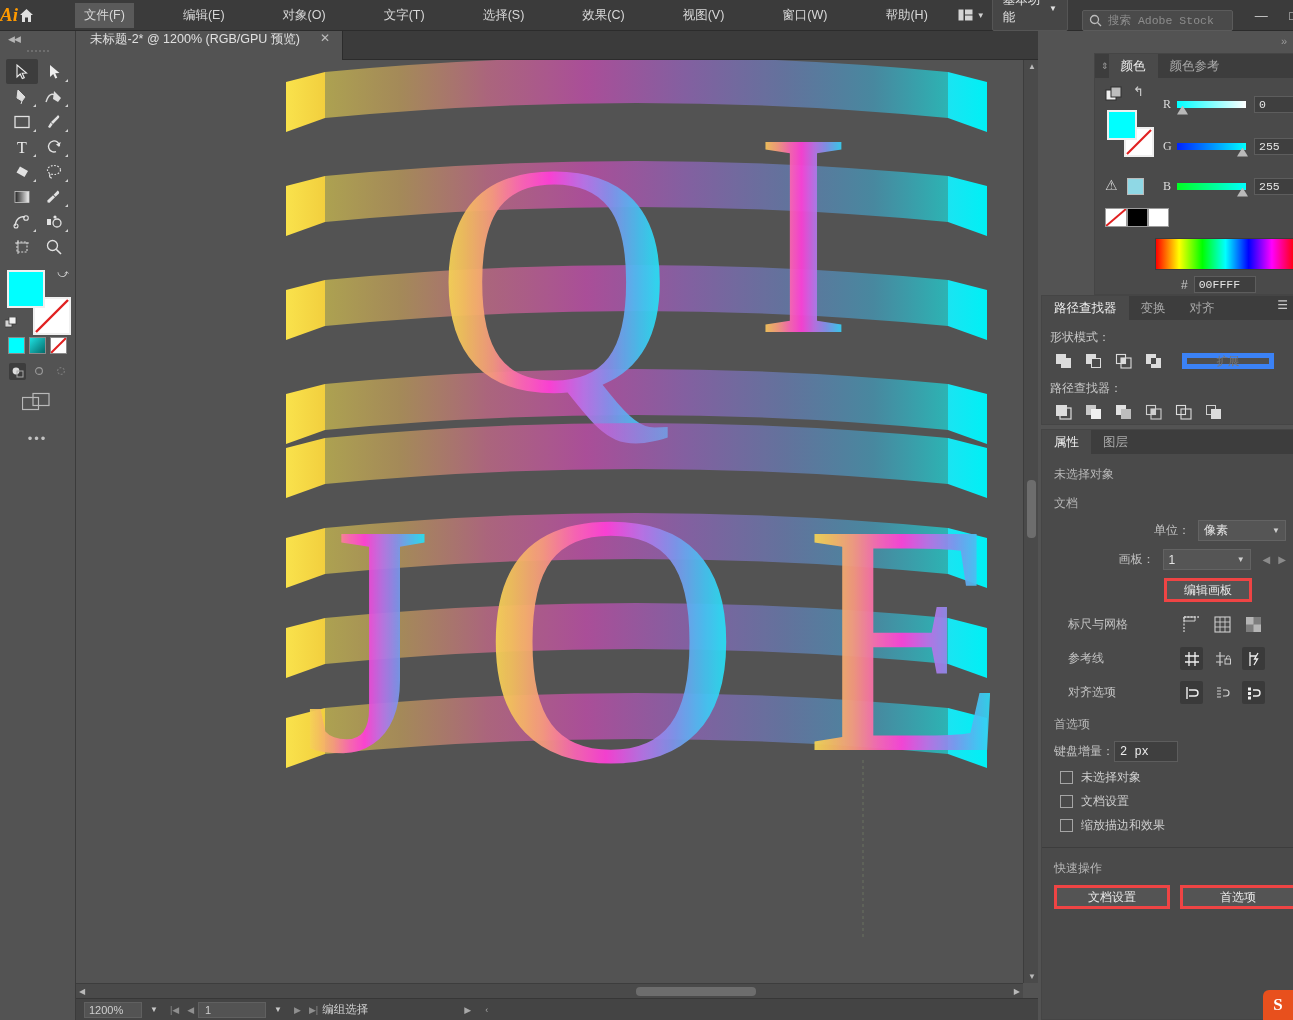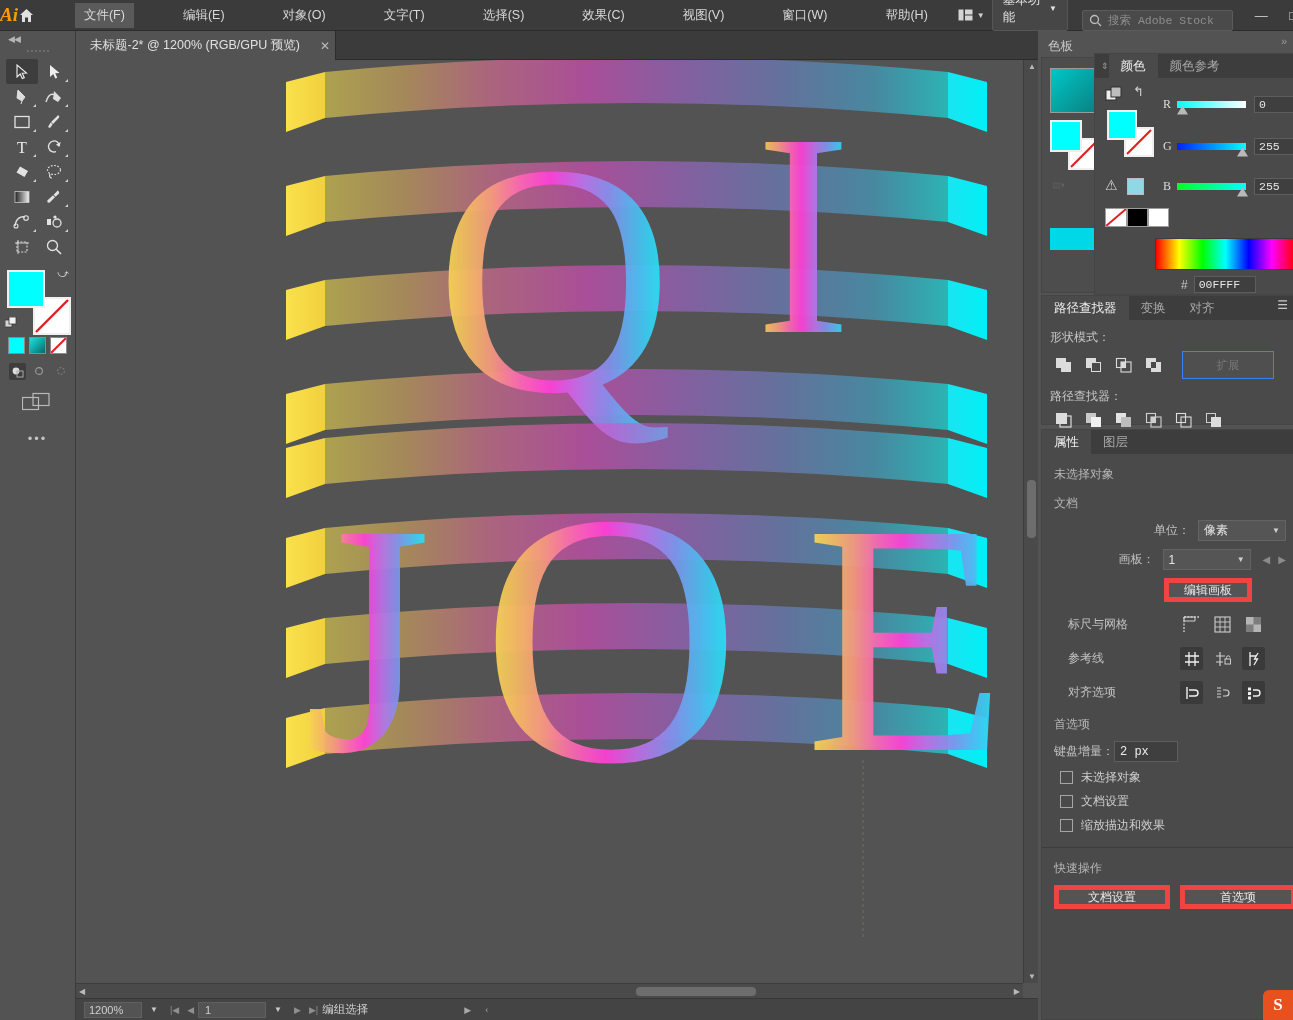--- a/index.html
+++ b/index.html
@@ -39,22 +39,22 @@
   .wbtns{ display:flex; margin-left:12px; }
   .wbtn{ width:32px; height:31px; display:flex; align-items:center; justify-content:center;
     color:#cfcfcf; font-size:13px; }
 
   
   .tabbar{
     position:absolute; left:0; top:31px; width:1293px; height:29px;
     background:#3b3b3b; border-bottom:1px solid #2c2c2c;
   }
   .doctab{
-    position:absolute; left:76px; top:0; height:29px; padding:0 5px 0 14px;
-    background:#535353; display:flex; align-items:center; gap:20px;
+    position:absolute; left:76px; top:0; height:29px; padding:0 12px 0 14px;
+    background:#535353; display:flex; gap:20px;
     font-size:12.5px; color:#e0e0e0; border-right:1px solid #2c2c2c;
   }
   .doctab .x{ color:#bdbdbd; font-size:12px; }
   .tabbar .rightdots{ position:absolute; right:6px; top:6px; color:#9a9a9a; font-size:12px; }
 
   
   .toolbar{
     position:absolute; left:0; top:31px; width:76px; bottom:0;
     background:#535353; border-right:1px solid #3b3b3b;
   }
@@ -180,39 +180,39 @@
   .cp-pos{ position:absolute; left:74px; bottom:-28px; font-size:11px; color:#6d6d6d;}
 
   .pathfinder{
     position:absolute; left:3px; top:264px; right:-4px; height:130px; background:#4a4a4a;
     border:1px solid #454545;
   }
   .pf-menu{ position:absolute; right:8px; top:5px; color:#c8c8c8; font-size:12px; line-height:0.8;}
   .pf-label{ padding:9px 0 0 8px; font-size:12px; color:#c6c6c6;}
   .pf-row{ display:flex; gap:8px; padding:5px 0 0 10px; align-items:center;}
   .pf-ico{ width:22px;height:20px; display:flex;align-items:center;justify-content:center;}
-  .pf-expand{ width:92px; height:28px; background:#4f4f4f; border:1px solid #3b82f6;
+  .pf-expand{ width:92px; height:16px; background:#4f4f4f; border:5px solid #3b82f6;
     margin-left:10px; display:flex;align-items:center;justify-content:center;
     font-size:11.5px; color:#777;}
 
   .propspanel{
     position:absolute; left:3px; top:398px; right:-4px; bottom:0; background:#4a4a4a;
     border:1px solid #454545; overflow:hidden;
   }
   .pr-sect{ font-size:12px; color:#b6b6b6; padding:12px 0 0 12px;}
   .pr-row{ display:flex; align-items:center; padding:8px 10px 0 0; justify-content:flex-end; gap:8px;}
   .pr-lab{ font-size:12px; color:#c2c2c2; }
   .select{ width:88px; height:21px; background:#555; border:1px solid #636363;
     display:flex;align-items:center;justify-content:space-between; padding:0 5px;
     font-size:12px; color:#e4e4e4;}
   .select .ch{ font-size:8px; color:#cfcfcf;}
   .inputbox{ width:64px; height:21px; background:#3f3f3f; border:1px solid #5d5d5d;
     display:flex;align-items:center;padding-left:5px; font-size:12px; color:#eee;
     font-family:"Liberation Mono",monospace;}
-  .btn{ background:#545454; border:5px solid #ef4444; color:#e8e8e8; font-size:12px;
+  .btn{ background:#545454; border:3px solid #ef4444; color:#e8e8e8; font-size:12px;
     height:24px; display:flex;align-items:center;justify-content:center;}
   .iconrow{ display:flex; gap:8px; }
   .sqico{ width:23px;height:23px; display:flex;align-items:center;justify-content:center;}
   .sqico.dark{ background:#3a3a3a; border-radius:2px;}
   .pr-grid{ display:flex; align-items:center; padding:11px 0 0 12px; }
   .pr-grid .pr-lab{ width:112px;margin-left:14px; }
   .chk{ display:flex; align-items:center; gap:8px; padding:7px 0 0 18px; font-size:12px; color:#cecece;}
   .chkbox{ width:13px;height:13px; background:#4a4a4a; border:1px solid #a5a5a5;}
   .divider{ height:1px; background:#3d3d3d; margin:13px 0 0 0;}
   .qa-btns{ display:flex; gap:10px; padding:8px 0 0 12px;}
@@ -576,33 +576,20 @@
   <div class="status-center">编组选择</div>
   <div class="status-arrows">
     <span>▶</span>
     <span>‹</span>
   </div>
 </div>
 
 <div class="rightcol">
   <div class="panel-dots">»</div>
 
-  <div class="swatchpanel">
-    <div class="title">色板</div>
-    <div class="sp-grad"></div>
-    <div class="sp-tri"></div>
-    <div class="sp-stroke">
-      <svg width="28" height="28" viewBox="0 0 28 28">
-          <line x1="1" y1="27" x2="27" y2="1" stroke="#e02020" stroke-width="2.2"></line>
-        </svg>
-    </div>
-    <div class="sp-fill"></div>
-    <div class="sp-ghost">▤▾</div>
-    <div class="sp-bar"></div>
-  </div>
 
   <div class="colorpanel">
     <div class="ptabs">
       <div class="ptab-handle">⇕</div>
       <div class="ptab active">颜色</div>
       <div class="ptab">颜色参考</div>
     </div>
     <div class="cp-body">
       <div class="cp-applyicons">
         <svg width="22" height="18" viewBox="0 0 22 18">

